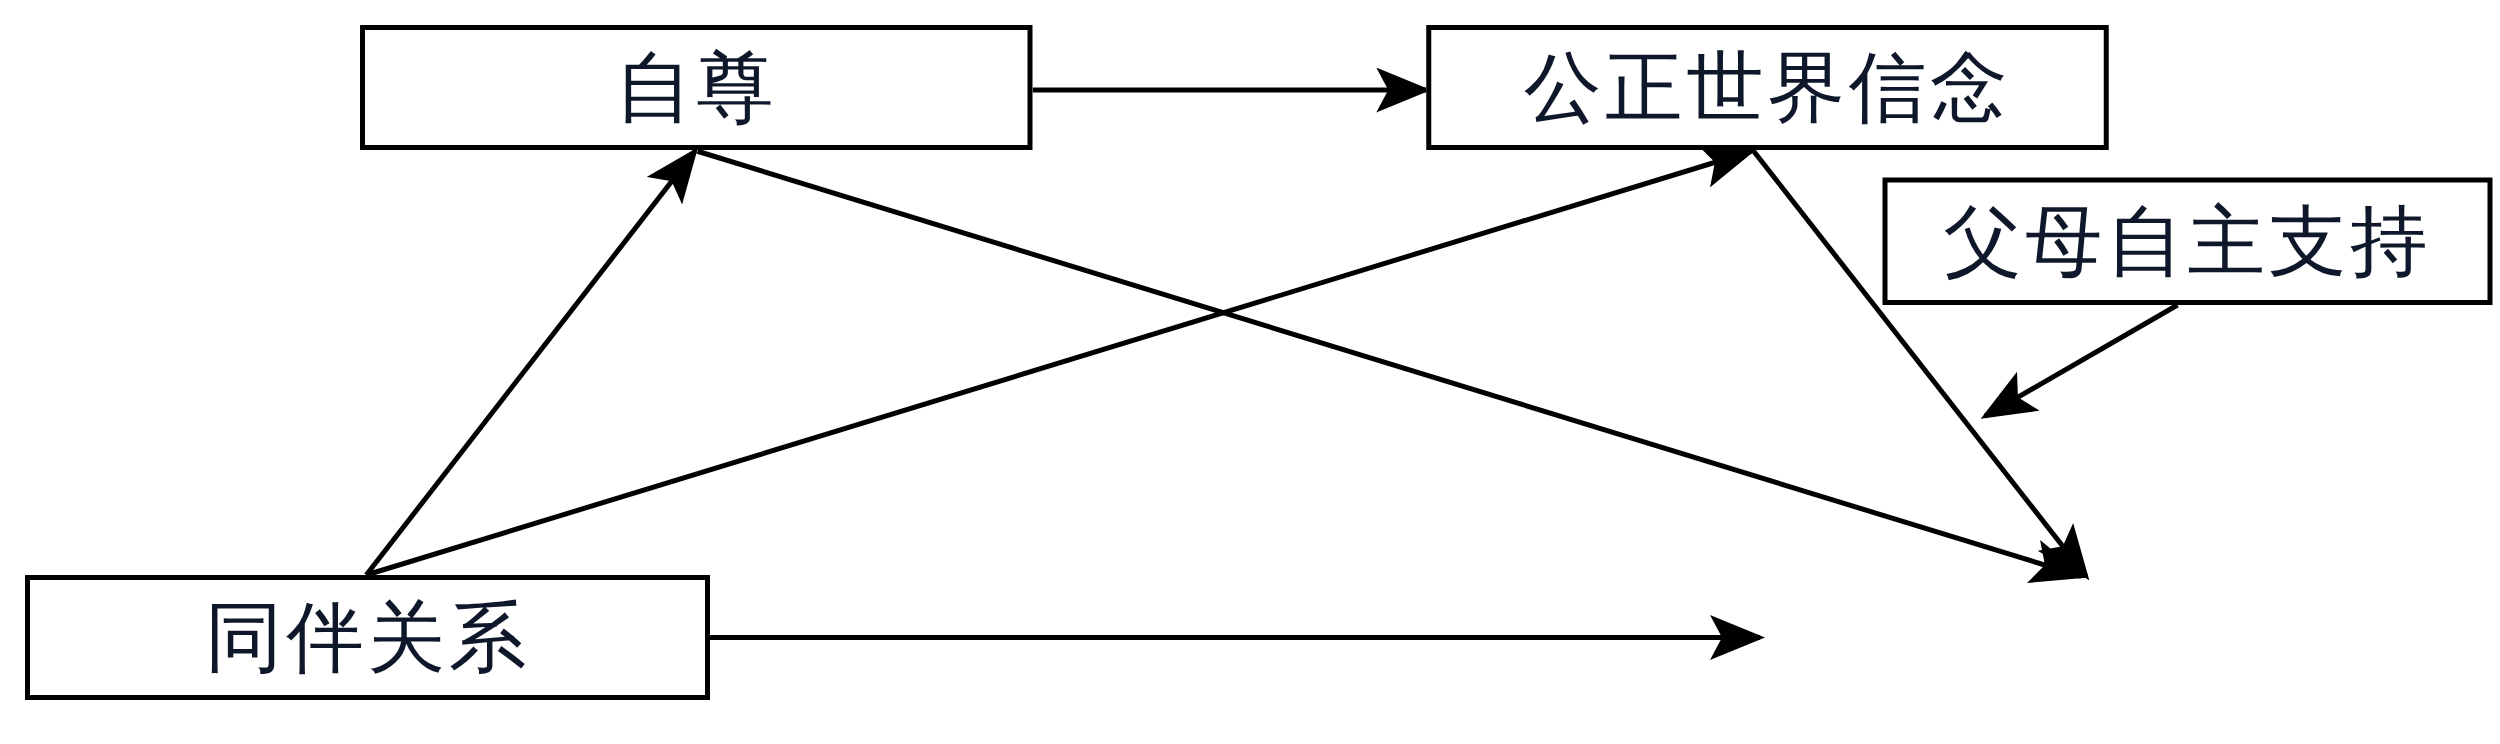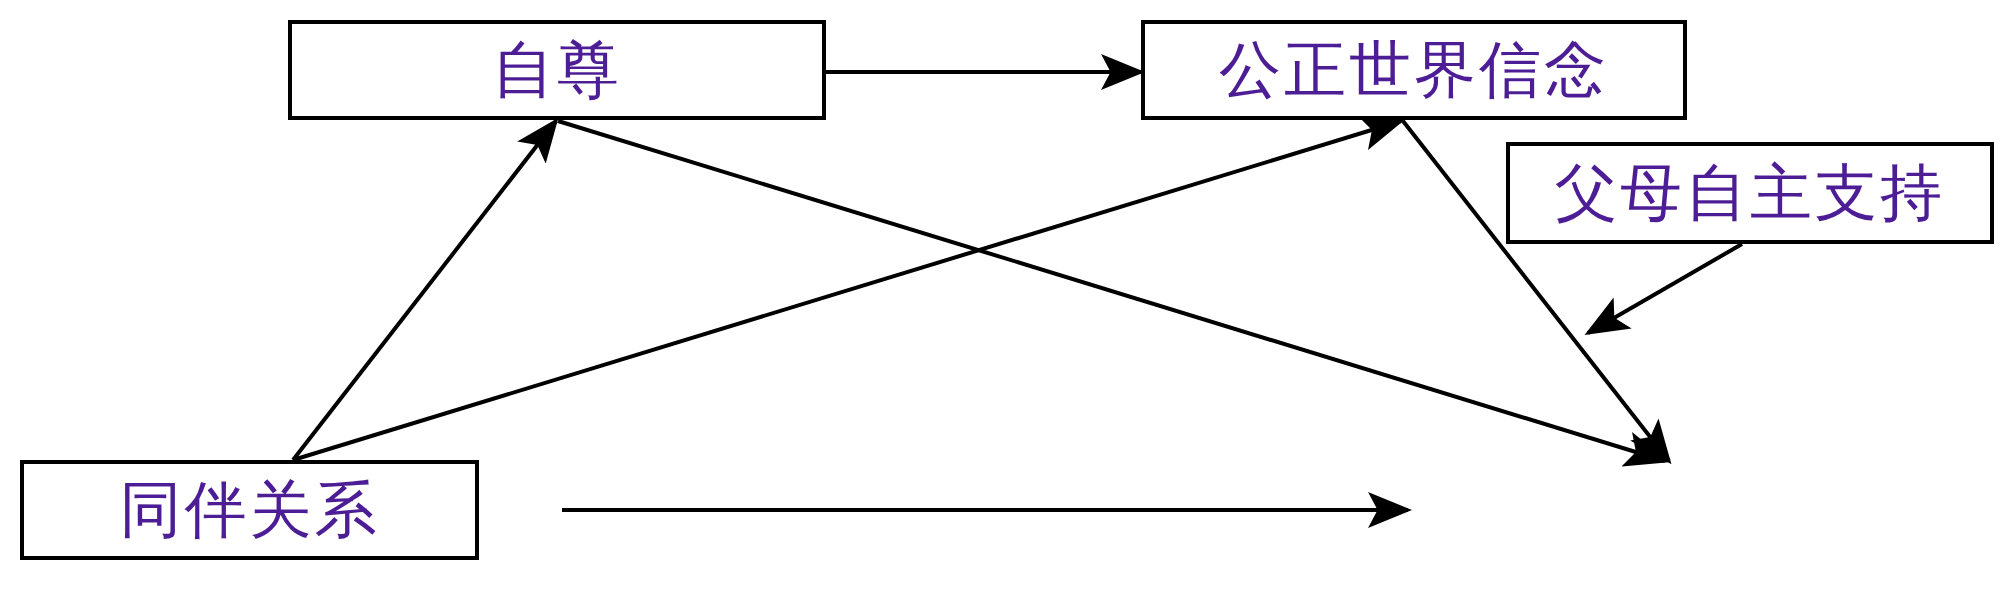--- a/index.html
+++ b/index.html
@@ -32,21 +32,21 @@
     border: 4px solid #000000;
     display: flex;
     align-items: center;
     justify-content: center;
     z-index: 5;
   }
   .node-label {
     font-family: "DejaVu Serif", "Liberation Serif", serif;
     font-size: 62px;
     line-height: 1;
-    color: #4c1d95;
+    color: #0f172a;
     letter-spacing: 3px;
     white-space: nowrap;
     user-select: none;
   }
   
   #node-self-esteem      { left: 288px;  top: 20px;  width: 538px; height: 100px; }
   #node-just-world       { left: 1141px; top: 20px;  width: 546px; height: 100px; }
   #node-parent-support   { left: 1506px; top: 142px; width: 488px; height: 102px; }
   #node-peer-relations   { left: 20px;   top: 460px; width: 542px; height: 100px; }
   #node-prosocial-risk   { left: 1408px; top: 461px; width: 549px; height: 100px; }
@@ -83,18 +83,18 @@
   </div>
 
   <div class="node-box" id="node-parent-support" style="left: 1506px; top: 142px; width: 488px; height: 102px;">
     <span class="node-label">父母自主支持</span>
   </div>
 
   <div class="node-box" id="node-just-world" style="left: 1141px; top: 20px; width: 546px; height: 100px;">
     <span class="node-label">公正世界信念</span>
   </div>
 
-  <div class="node-box" id="node-peer-relations" style="left: 20px; top: 460px; width: 459px; height: 100px;">
+  <div class="node-box" id="node-peer-relations" style="left: 20px; top: 460px; width: 548px; height: 100px;">
     <span class="node-label">同伴关系</span>
   </div>
 
 
 </div>
 
 </body></html>

